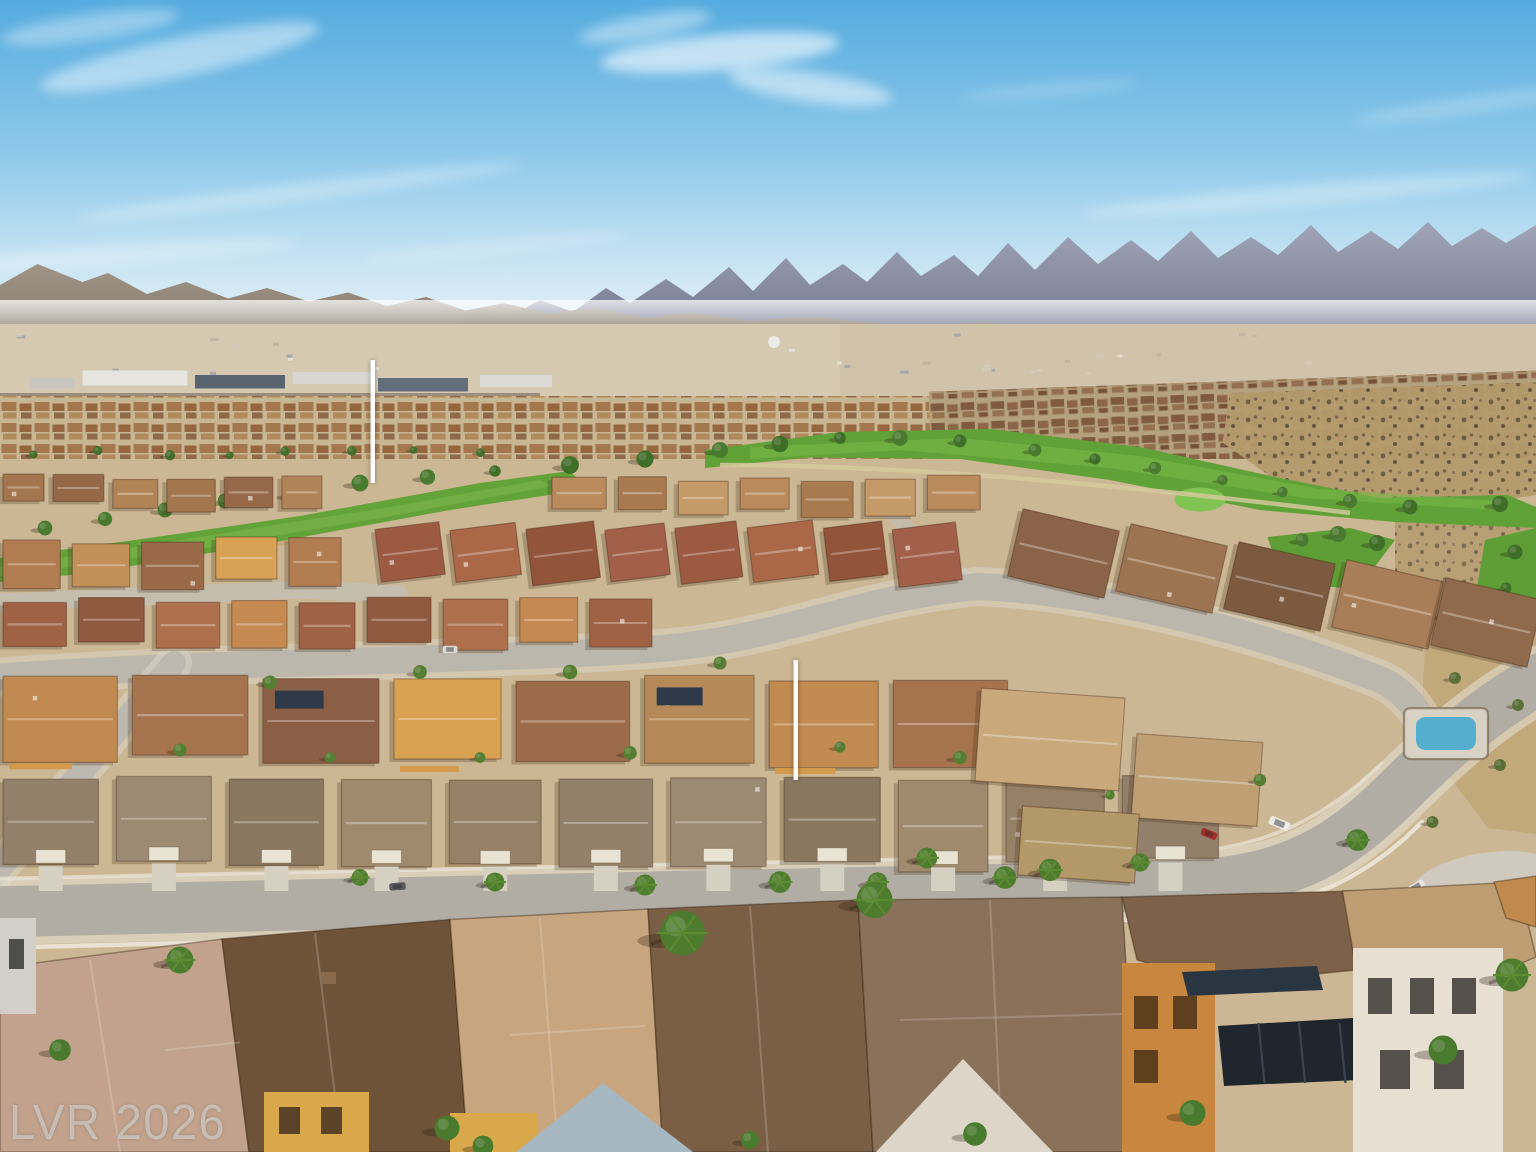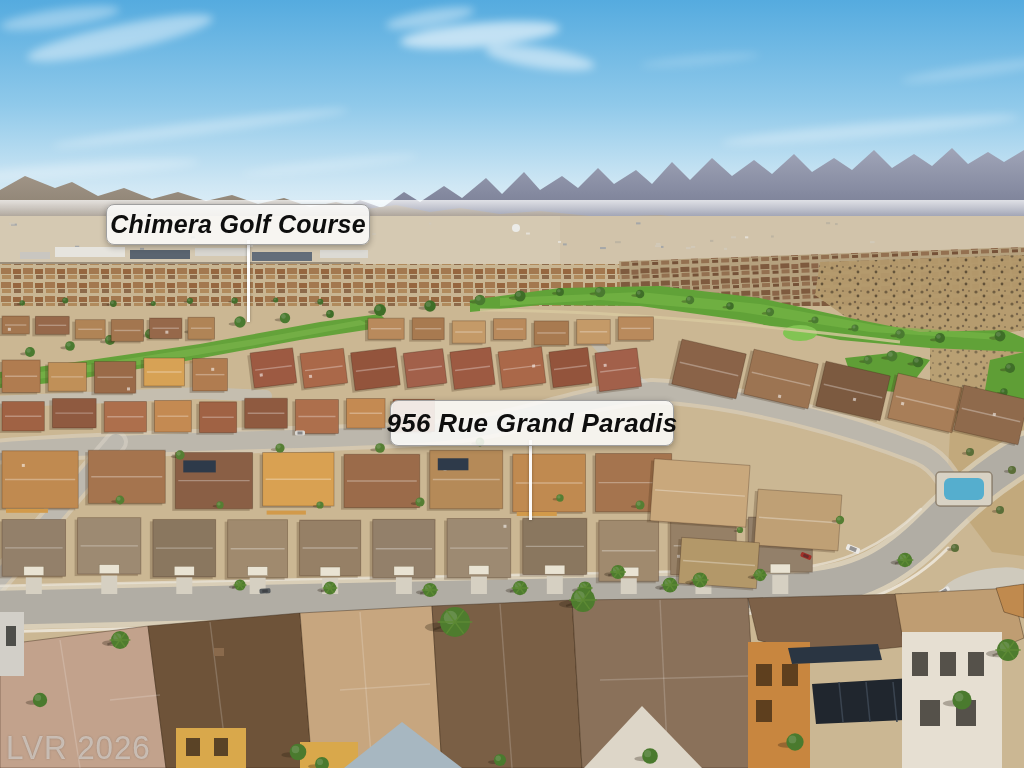--- a/index.html
+++ b/index.html
@@ -1009,19 +1009,17 @@
         <ellipse cx="33.520410916768014" cy="702.5198401990347" rx="7.91949776839465" ry="2.3038538962602617" fill="rgba(40,30,15,0.3)"></ellipse>
         <circle cx="40" cy="700" r="7.199543425813317" fill="#4a7a2e"></circle>
         <circle cx="37.840136972256005" cy="697.840136972256" r="3.239794541615993" fill="rgba(255,255,255,0.14)"></circle>
         <ellipse cx="494.5494951341301" cy="762.1196407811716" rx="6.66172816939652" ry="1.937957285642624" fill="rgba(40,30,15,0.3)"></ellipse>
         <circle cx="500" cy="760" r="6.0561165176332" fill="#4a7a2e"></circle>
         <circle cx="498.18316504471005" cy="758.18316504471" r="2.72525243293494" fill="rgba(255,255,255,0.14)"></circle>
       </g>
   </svg>
 
   <div class="leader l1"></div>
-  <div class="callout c1">Chimera Golf Course</div>
 
   <div class="leader l2"></div>
-  <div class="callout c2">956 Rue Grand Paradis</div>
 
   <div class="watermark">LVR 2026</div>
 </div>
 
 </body></html>

